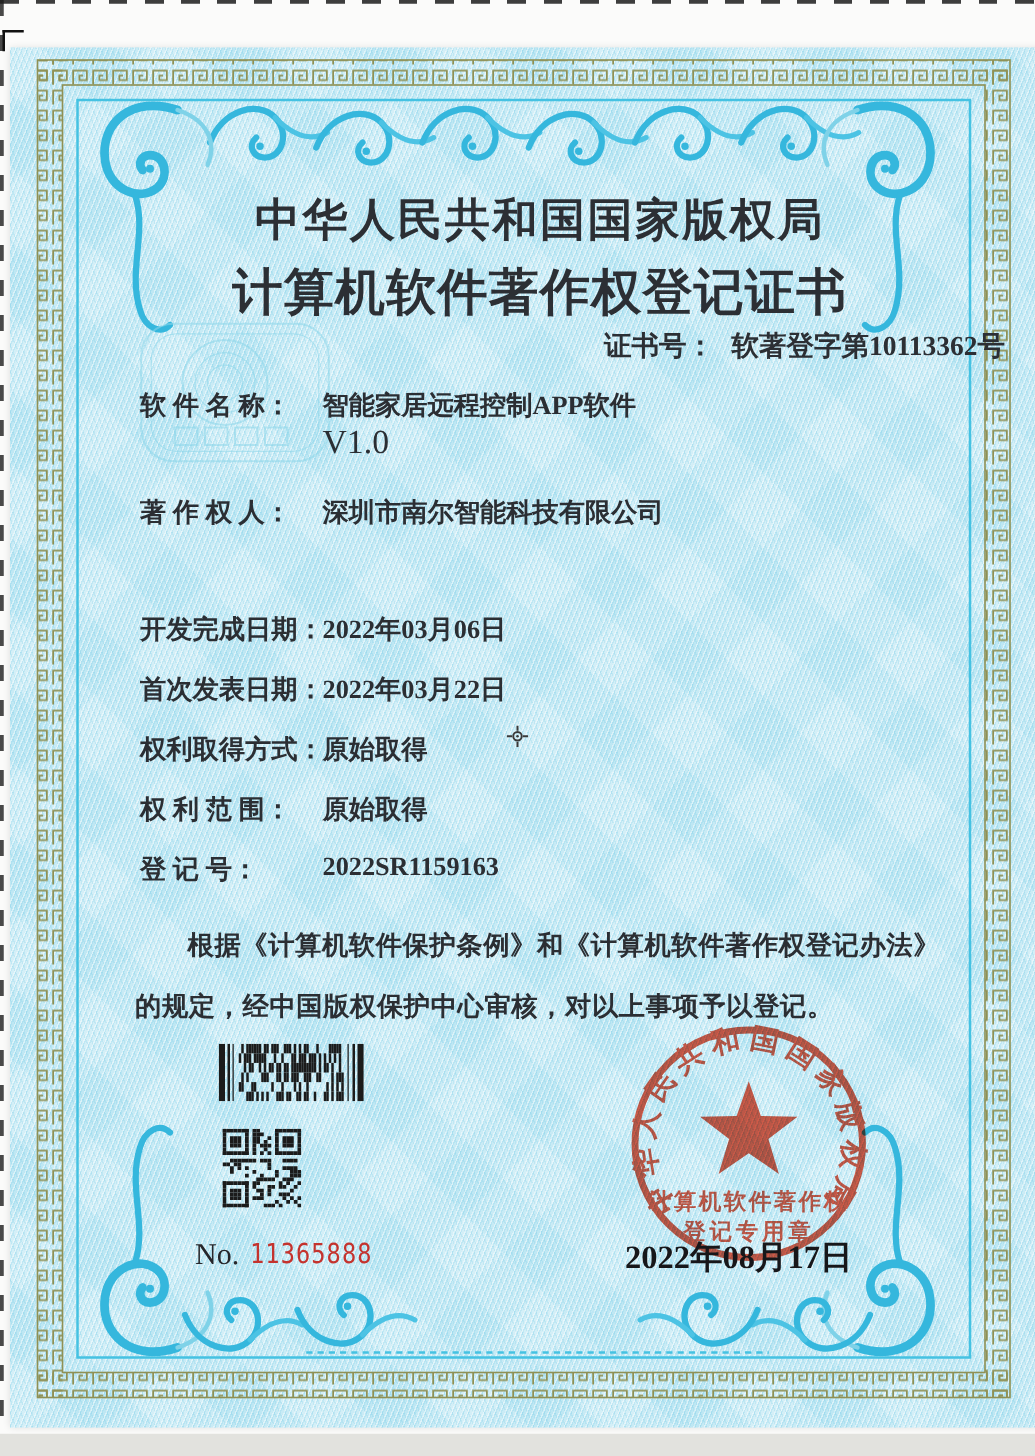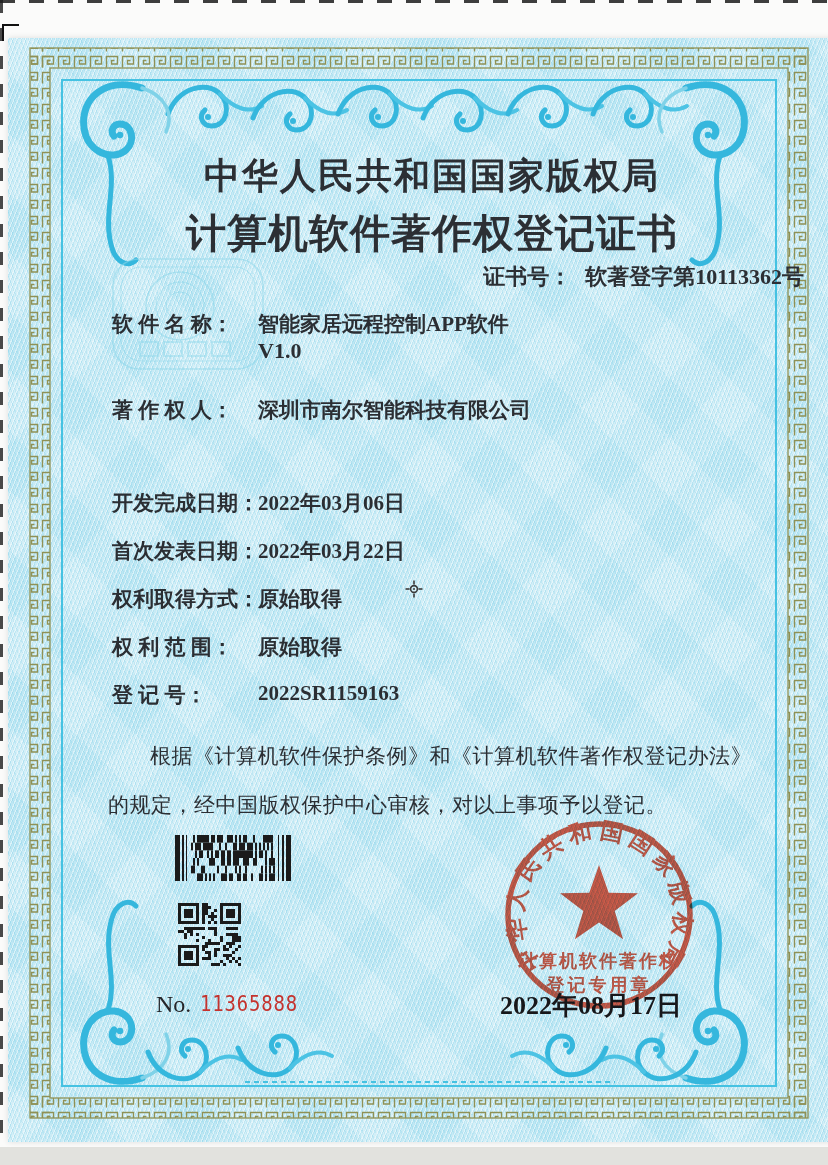--- a/index.html
+++ b/index.html
@@ -32,24 +32,24 @@
   .authority{position:absolute;left:0;right:0;top:114px;text-align:center;
     font-size:36px;font-weight:bold;letter-spacing:2px;color:#2c2f34;}
   .cert-title{position:absolute;left:0;right:0;top:168px;text-align:center;
     font-size:40px;font-weight:bold;letter-spacing:1px;color:#2c2f34;}
   .cert-no-line{position:absolute;right:52px;top:224px;font-size:22px;font-weight:bold;color:#2c2f34;white-space:nowrap;}
   .cert-no-line .v{margin-left:14px;}
 
   .row{position:absolute;left:104px;height:30px;font-size:21px;font-weight:bold;color:#2b2e33;white-space:nowrap;}
   .row .lbl{position:absolute;left:0;}
   .row .val{position:absolute;left:146px;}
-  .val-cont{position:absolute;left:250px;font-size:22px;font-weight:bold;color:#2b2e33;}
+  .val-cont{position:absolute;left:250px;font-size:27px;font-weight:normal;color:#2b2e33;}
 
   .statement{position:absolute;left:100px;top:694px;width:662px;
-    font-size:21px;line-height:49px;font-weight:400;color:#2b2e33;text-indent:2em;letter-spacing:.5px;}
+    font-size:21px;line-height:49px;font-weight:700;color:#2b2e33;text-indent:2em;letter-spacing:.5px;}
 
   .reg-mark{position:absolute;left:397px;top:542px;}
 
   .barcode{position:absolute;left:167px;top:797px;}
   .qrcode{position:absolute;left:170px;top:865px;}
 
   .serial{position:absolute;left:148px;top:953px;white-space:nowrap;}
   .serial .no{font-size:24px;color:#26262a;}
   .serial .digits{display:inline-block;margin-left:9px;font-family:"DejaVu Sans Mono",monospace;
     font-size:22px;color:#c4332e;letter-spacing:1px;transform:scaleX(.86);transform-origin:left center;vertical-align:1px;}

